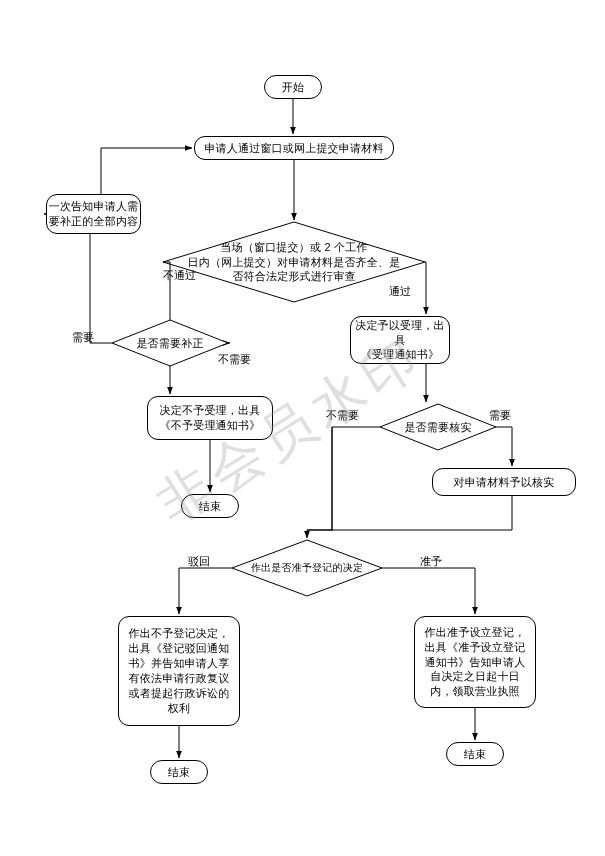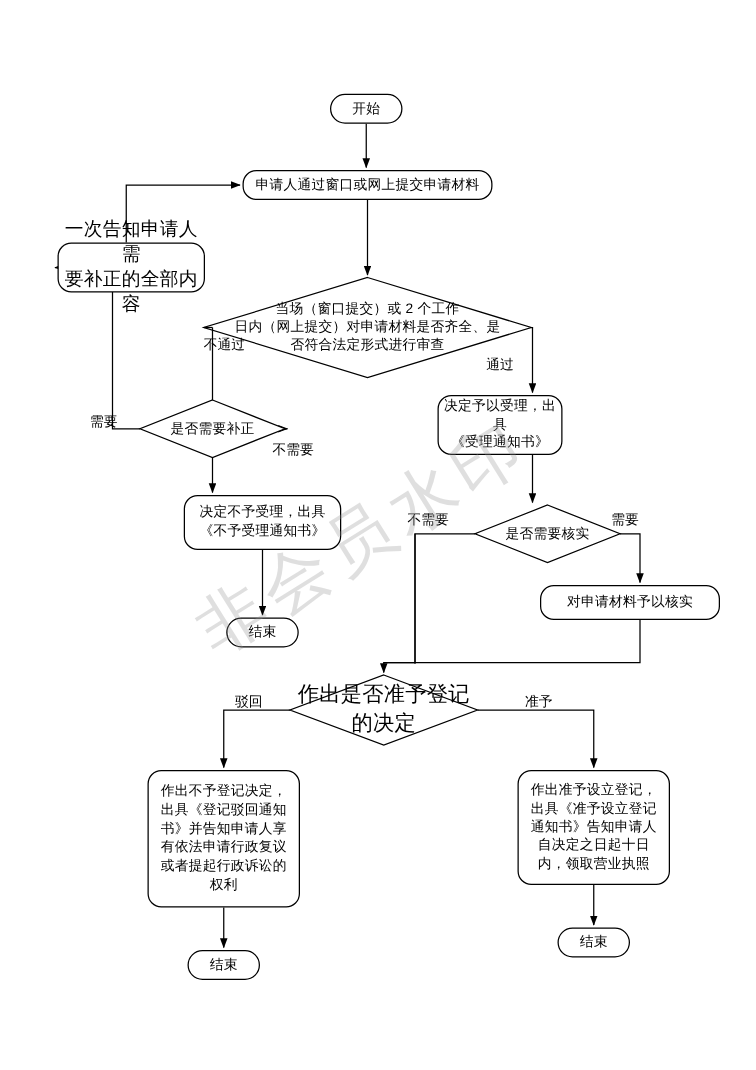--- a/index.html
+++ b/index.html
@@ -128,42 +128,42 @@
 
       <line x1="475" y1="708" x2="475" y2="740" marker-end="url(#arrow)"></line>
 
     </g>
   </svg>
 
   <div class="node stadium" style="left:264px;top:75px;width:58px;height:24px;font-size:11px;">开始</div>
 
   <div class="node rect" style="left:194px;top:136px;width:200px;height:24px;font-size:11px;">申请人通过窗口或网上提交申请材料</div>
 
-  <div class="node rect" style="left:46px;top:194px;width:118px;height:40px;font-size:15px;">一次告知申请人需
+  <div class="node rect" style="left:46px;top:194px;width:95px;height:40px;font-size:11px;">一次告知申请人需
 要补正的全部内容</div>
 
   <div class="node diamond-label" style="left:163px;top:222px;width:262px;height:80px;font-size:11px;">当场（窗口提交）或 2 个工作
 日内（网上提交）对申请材料是否齐全、是
 否符合法定形式进行审查</div>
 
   <div class="node diamond-label" style="left:112px;top:320px;width:116px;height:46px;font-size:11px;">是否需要补正</div>
 
   <div class="node rect" style="left:350px;top:316px;width:100px;height:48px;font-size:11px;">决定予以受理，出具
 《受理通知书》</div>
 
   <div class="node rect" style="left:147px;top:396px;width:126px;height:44px;font-size:11px;">决定不予受理，出具
 《不予受理通知书》</div>
 
   <div class="node diamond-label" style="left:380px;top:404px;width:116px;height:46px;font-size:11px;">是否需要核实</div>
 
   <div class="node rect" style="left:432px;top:468px;width:144px;height:28px;font-size:11px;">对申请材料予以核实</div>
 
   <div class="node stadium" style="left:181px;top:494px;width:58px;height:24px;font-size:11px;">结束</div>
 
-  <div class="node diamond-label" style="left:232px;top:540px;width:150px;height:56px;font-size:17px;">作出是否准予登记的决定</div>
+  <div class="node diamond-label" style="left:232px;top:540px;width:150px;height:56px;font-size:10px;">作出是否准予登记的决定</div>
 
   <div class="node rect" style="left:118px;top:616px;width:122px;height:110px;font-size:11px;">作出不予登记决定，
 出具《登记驳回通知
 书》并告知申请人享
 有依法申请行政复议
 或者提起行政诉讼的
 权利</div>
 
   <div class="node rect" style="left:414px;top:616px;width:122px;height:92px;font-size:11px;">作出准予设立登记，
 出具《准予设立登记

